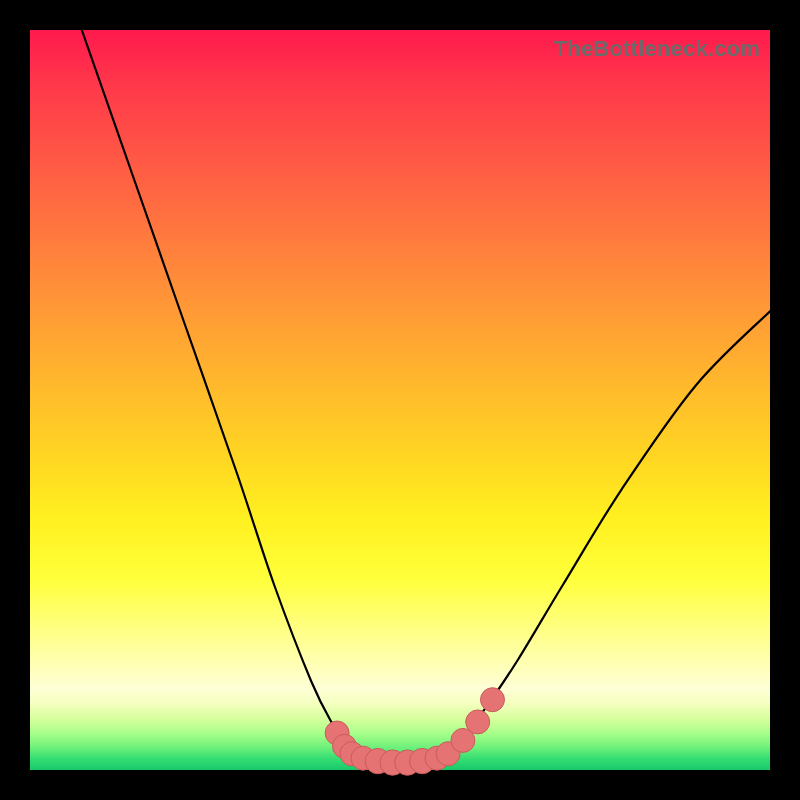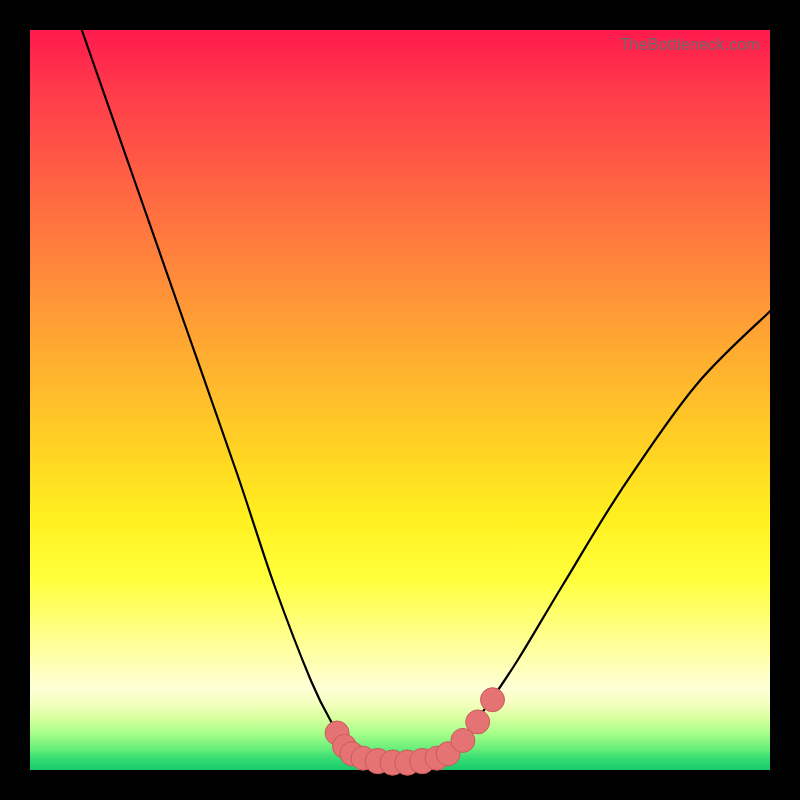--- a/index.html
+++ b/index.html
@@ -44,22 +44,22 @@
       #6cf07a 97%,
       #34dd73 98.5%,
       #17c96a 100%
     );
   }
   .watermark {
     position: absolute;
     top: 6px;
     right: 10px;
     color: #6b6b6b;
-    font-size: 16px;
-    font-weight: 400;
+    font-size: 22px;
+    font-weight: 700;
     letter-spacing: 0.2px;
     pointer-events: none;
   }
   svg.curve {
     position: absolute;
     left: 0; top: 0;
     width: 740px; height: 740px;
     overflow: visible;
   }
   .curve-path {

